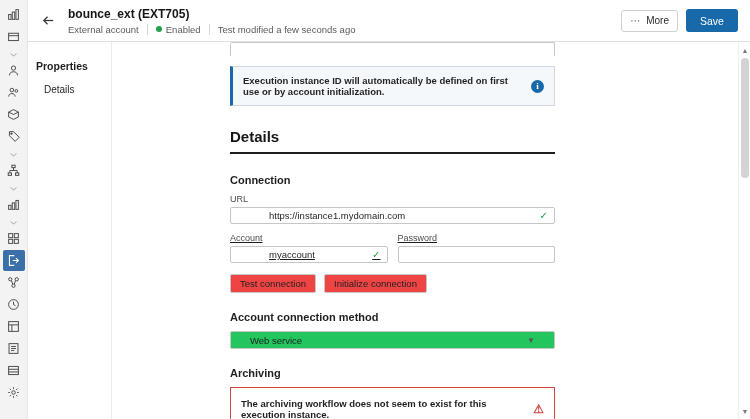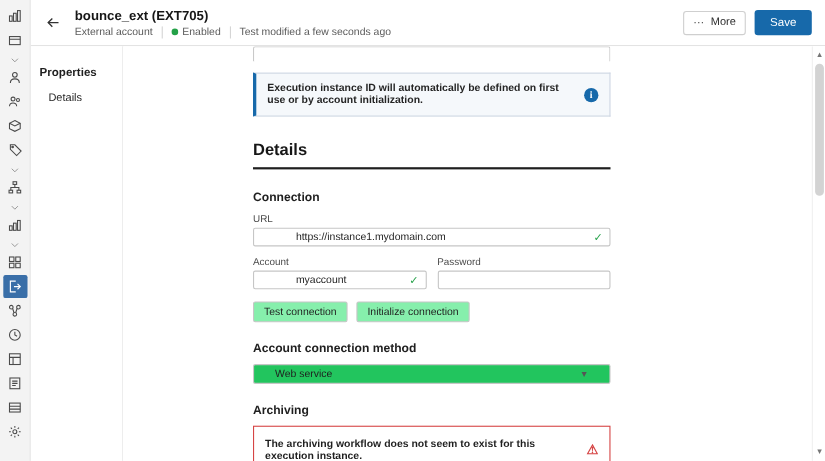--- a/index.html
+++ b/index.html
@@ -269,32 +269,33 @@
   .input .val { flex: 1 1 auto; overflow: hidden; white-space: nowrap; padding-left: 32px; }
   .check {
     color: #24a148;
     font-size: 10px;
     margin-left: 4px;
   }
   .row2 {
     display: flex;
     gap: 10px;
     margin-top: 9px;
+    text-decoration: underline;
   }
   .row2 > div { flex: 1 1 0; min-width: 0; }
   .btn-row {
     display: flex;
     gap: 8px;
     margin-top: 11px;
     margin-bottom: 18px;
   }
   .btn-sec {
     height: 19px;
     border: 1px solid #c6c6c6;
-    background: #86efac;
+    background: #ef4444;
     border-radius: 2px;
     font-size: 9.5px;
     color: #1f1f1f;
     display: flex;
     align-items: center;
     justify-content: center;
     padding: 0 9px;
     cursor: pointer;
     white-space: nowrap;
   }

